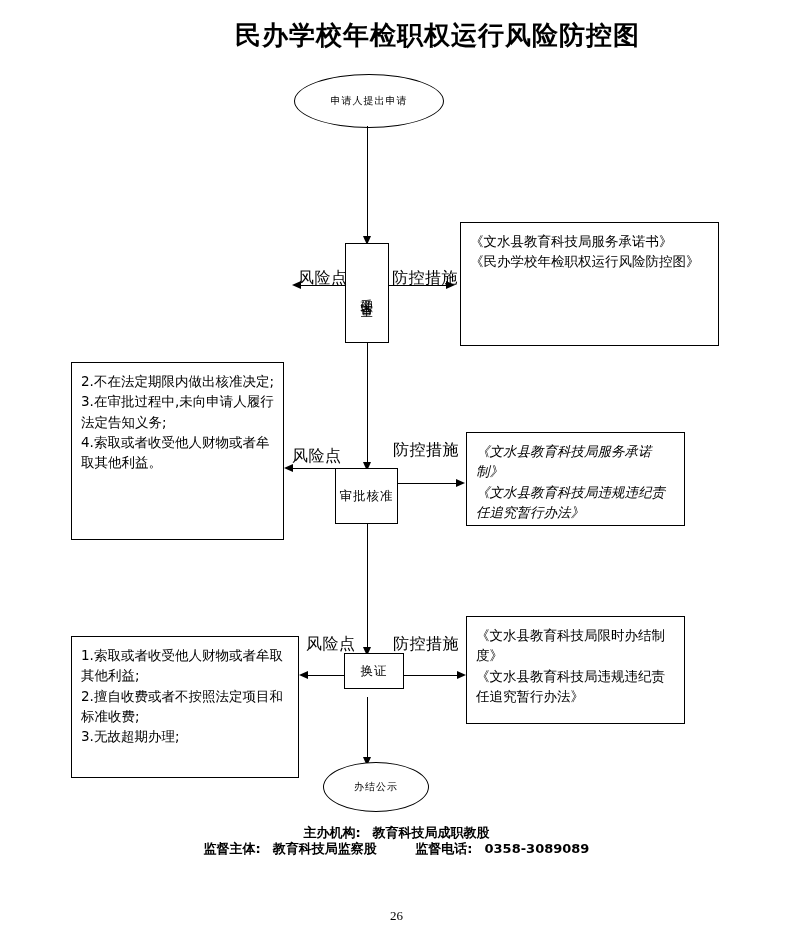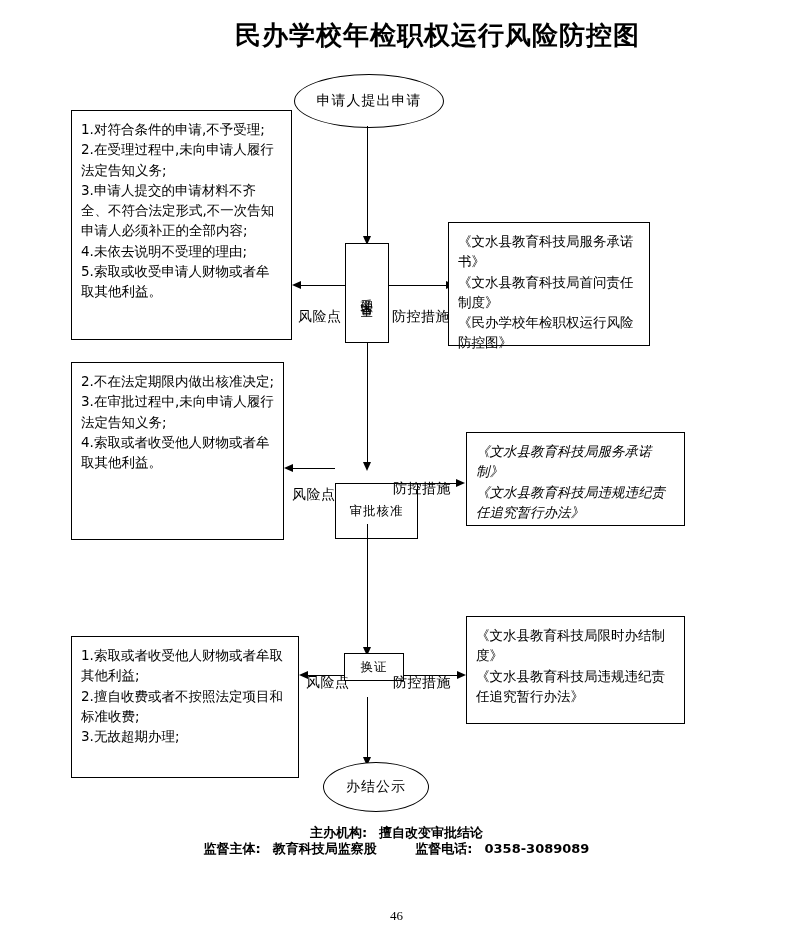--- a/index.html
+++ b/index.html
@@ -30,21 +30,21 @@
     letter-spacing: 1px;
     margin-left: 41px;
   }
   .ellipse {
     position: absolute;
     border: 1px solid #000;
     border-radius: 50%;
     display: flex;
     align-items: center;
     justify-content: center;
-    font-size: 14px;
+    font-size: 10px;
     font-family: "DejaVu Sans", sans-serif;
     letter-spacing: 1px;
     background: #fff;
     text-align: center;
   }
   .box {
     position: absolute;
     border: 1px solid #000;
     background: #fff;
     box-sizing: border-box;
@@ -68,25 +68,24 @@
     line-height: 1.25;
     letter-spacing: 1px;
   }
   .node.vertical {
     writing-mode: vertical-rl;
     text-orientation: upright;
     letter-spacing: 2px;
   }
   .linelbl {
     position: absolute;
-    font-size: 14px;
+    font-size: 16px;
     font-family: Liberation Mono, monospace;
     letter-spacing: 0.5px;
     white-space: nowrap;
-    margin-top: 40px;
   }
   .hline {
     position: absolute;
     height: 0;
     border-top: 1px solid #000;
   }
   .vline {
     position: absolute;
     width: 0;
     border-left: 1px solid #000;
@@ -138,56 +137,48 @@
 
   <div class="title">民办学校年检职权运行风险防控图</div>
 
   <div class="ellipse" style="left:294px; top:74px; width:148px; height:52px;">
     <span>申请人提出申请</span>
   </div>
 
   <div class="vline" style="left:367px; top:126px; height:112px;"></div>
   <div class="arrow arrow-down" style="left:363px; top:236px;"></div>
 
-  <div class="box textbox" style="left:71px; top:110px; width:221px; height:230px;">
-    <div>1.对符合条件的申请,不予受理;</div>
-    <div>2.在受理过程中,未向申请人履行法定告知义务;</div>
-    <div>3.申请人提交的申请材料不齐全、不符合法定形式,不一次告知申请人必须补正的全部内容;</div>
-    <div>4.未依去说明不受理的理由;</div>
-    <div>5.索取或收受申请人财物或者牟取其他利益。</div>
-  </div>
 
   <div class="box node vertical" style="left:345px; top:243px; width:44px; height:100px;">
     <span>受理审查</span>
   </div>
 
   <div class="hline" style="left:300px; top:285px; width:45px;"></div>
   <div class="arrow arrow-left" style="left:292px; top:281px;"></div>
   <div class="linelbl" style="left:298px; top:268px;">风险点</div>
 
   <div class="hline" style="left:389px; top:285px; width:58px;"></div>
   <div class="arrow arrow-right" style="left:446px; top:281px;"></div>
   <div class="linelbl" style="left:392px; top:268px;">防控措施</div>
 
-  <div class="box textbox" style="left:448px; top:222px; width:202px; height:124px;">
+  <div class="box textbox" style="left:460px; top:222px; width:259px; height:124px;">
     <div>《文水县教育科技局服务承诺书》</div>
-    <div>《文水县教育科技局首问责任制度》</div>
     <div>《民办学校年检职权运行风险防控图》</div>
   </div>
 
   <div class="vline" style="left:367px; top:343px; height:121px;"></div>
   <div class="arrow arrow-down" style="left:363px; top:462px;"></div>
 
   <div class="box textbox" style="left:71px; top:362px; width:213px; height:178px;">
     <div>2.不在法定期限内做出核准决定;</div>
     <div>3.在审批过程中,未向申请人履行法定告知义务;</div>
     <div>4.索取或者收受他人财物或者牟取其他利益。</div>
   </div>
 
-  <div class="box node" style="left:335px; top:483px; width:83px; height:56px;">
+  <div class="box node" style="left:335px; top:468px; width:63px; height:56px;">
     <span style="white-space:pre-line;">审批核准</span>
   </div>
 
   <div class="hline" style="left:292px; top:468px; width:43px;"></div>
   <div class="arrow arrow-left" style="left:284px; top:464px;"></div>
   <div class="linelbl" style="left:292px; top:446px;">风险点</div>
 
   <div class="hline" style="left:398px; top:483px; width:59px;"></div>
   <div class="arrow arrow-right" style="left:456px; top:479px;"></div>
   <div class="linelbl" style="left:393px; top:440px;">防控措施</div>
@@ -199,21 +190,21 @@
 
   <div class="vline" style="left:367px; top:524px; height:125px;"></div>
   <div class="arrow arrow-down" style="left:363px; top:647px;"></div>
 
   <div class="box textbox" style="left:71px; top:636px; width:228px; height:142px;">
     <div>1.索取或者收受他人财物或者牟取其他利益;</div>
     <div>2.擅自收费或者不按照法定项目和标准收费;</div>
     <div>3.无故超期办理;</div>
   </div>
 
-  <div class="box node" style="left:344px; top:653px; width:60px; height:28px;">
+  <div class="box node" style="left:344px; top:653px; width:60px; height:36px;">
     <span>换证</span>
   </div>
 
   <div class="hline" style="left:307px; top:675px; width:37px;"></div>
   <div class="arrow arrow-left" style="left:299px; top:671px;"></div>
   <div class="linelbl" style="left:306px; top:634px;">风险点</div>
 
   <div class="hline" style="left:404px; top:675px; width:54px;"></div>
   <div class="arrow arrow-right" style="left:457px; top:671px;"></div>
   <div class="linelbl" style="left:393px; top:634px;">防控措施</div>
@@ -224,22 +215,22 @@
   </div>
 
   <div class="vline" style="left:367px; top:697px; height:62px;"></div>
   <div class="arrow arrow-down" style="left:363px; top:757px;"></div>
 
   <div class="ellipse" style="left:323px; top:762px; width:104px; height:48px;">
     <span>办结公示</span>
   </div>
 
   <div class="footer" style="top:824px;">
-    <span>主办机构:</span><span>擅自改变审批结论</span>
+    <span>主办机构:</span><span>教育科技局成职教股</span>
   </div>
   <div class="footer" style="top:840px;">
     <span>监督主体:</span><span>教育科技局监察股</span>
     <span style="margin-left:28px;">监督电话:</span><span>0358-3089089</span>
   </div>
 
-  <div class="pagenum">46</div>
+  <div class="pagenum">26</div>
 
 </div>
 
 </body></html>

